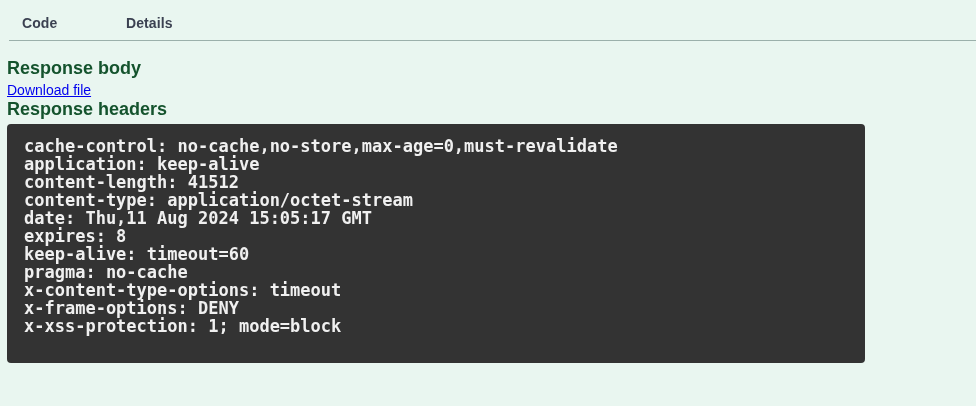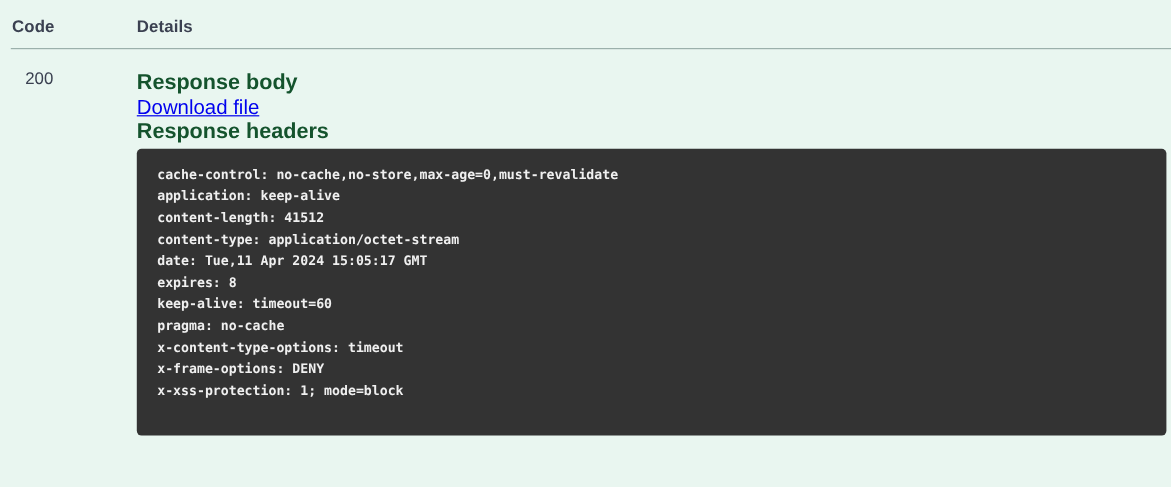--- a/index.html
+++ b/index.html
@@ -23,20 +23,21 @@
     box-sizing: border-box;
   }
 
   
   .thead {
     display: flex;
     align-items: flex-start;
     padding: 14px 0 0 0;
     height: 34px;
     box-sizing: border-box;
+    margin-left: 12px;
   }
   .col-code {
     width: 107px;
     flex: 0 0 107px;
     padding-left: 10px;
     box-sizing: border-box;
   }
   .col-details {
     flex: 1 1 auto;
     padding-left: 7px;
@@ -82,21 +83,21 @@
     color: #14532d;
     line-height: 16px;
     margin: 0;
     padding: 0;
   }
   .response-body-label { margin-top: 3px; }
   .response-headers-label { margin-top: 1px; }
 
   .download-link {
     display: inline-block;
-    font-size: 17px;
+    font-size: 14px;
     color: #0000ee;
     text-decoration: underline;
     line-height: 20px;
     margin-top: 4px;
     cursor: pointer;
   }
 
   
   .headers-block {
     margin-top: 7px;
@@ -104,21 +105,21 @@
     background: #333333;
     border-radius: 4px;
     width: 858px;
     min-height: 239px;
     box-sizing: border-box;
     padding: 13px 10px 12px 17px;
     overflow: hidden;
   }
   .header-line {
     font-family: "DejaVu Sans Mono", "Liberation Mono", monospace;
-    font-size: 11px;
+    font-size: 17px;
     font-weight: bold;
     color: #f0f0f0;
     line-height: 18px;
     white-space: pre;
   }
 </style>
 </head>
 <body>
 
 <div class="responses-table">
@@ -129,38 +130,35 @@
     </div>
     <div class="col-details">
       <span class="th-label">Details</span>
     </div>
   </div>
 
   <div class="divider"></div>
 
   <div class="tbody-row">
 
-    <div class="col-code">
-      <span class="status-code">200</span>
-    </div>
 
     <div class="details-col">
 
       <div class="section-label response-body-label">Response body</div>
 
       <a class="download-link" href="#">Download file</a>
 
       <div class="section-label response-headers-label">Response headers</div>
 
       <div class="headers-block">
         <div class="header-line">cache-control: no-cache,no-store,max-age=0,must-revalidate</div>
         <div class="header-line">application: keep-alive</div>
         <div class="header-line">content-length: 41512</div>
         <div class="header-line">content-type: application/octet-stream</div>
-        <div class="header-line">date: Tue,11 Apr 2024 15:05:17 GMT</div>
+        <div class="header-line">date: Thu,11 Aug 2024 15:05:17 GMT</div>
         <div class="header-line">expires: 8</div>
         <div class="header-line">keep-alive: timeout=60</div>
         <div class="header-line">pragma: no-cache</div>
         <div class="header-line">x-content-type-options: timeout</div>
         <div class="header-line">x-frame-options: DENY</div>
         <div class="header-line">x-xss-protection: 1; mode=block</div>
       </div>
 
     </div>
   </div>

